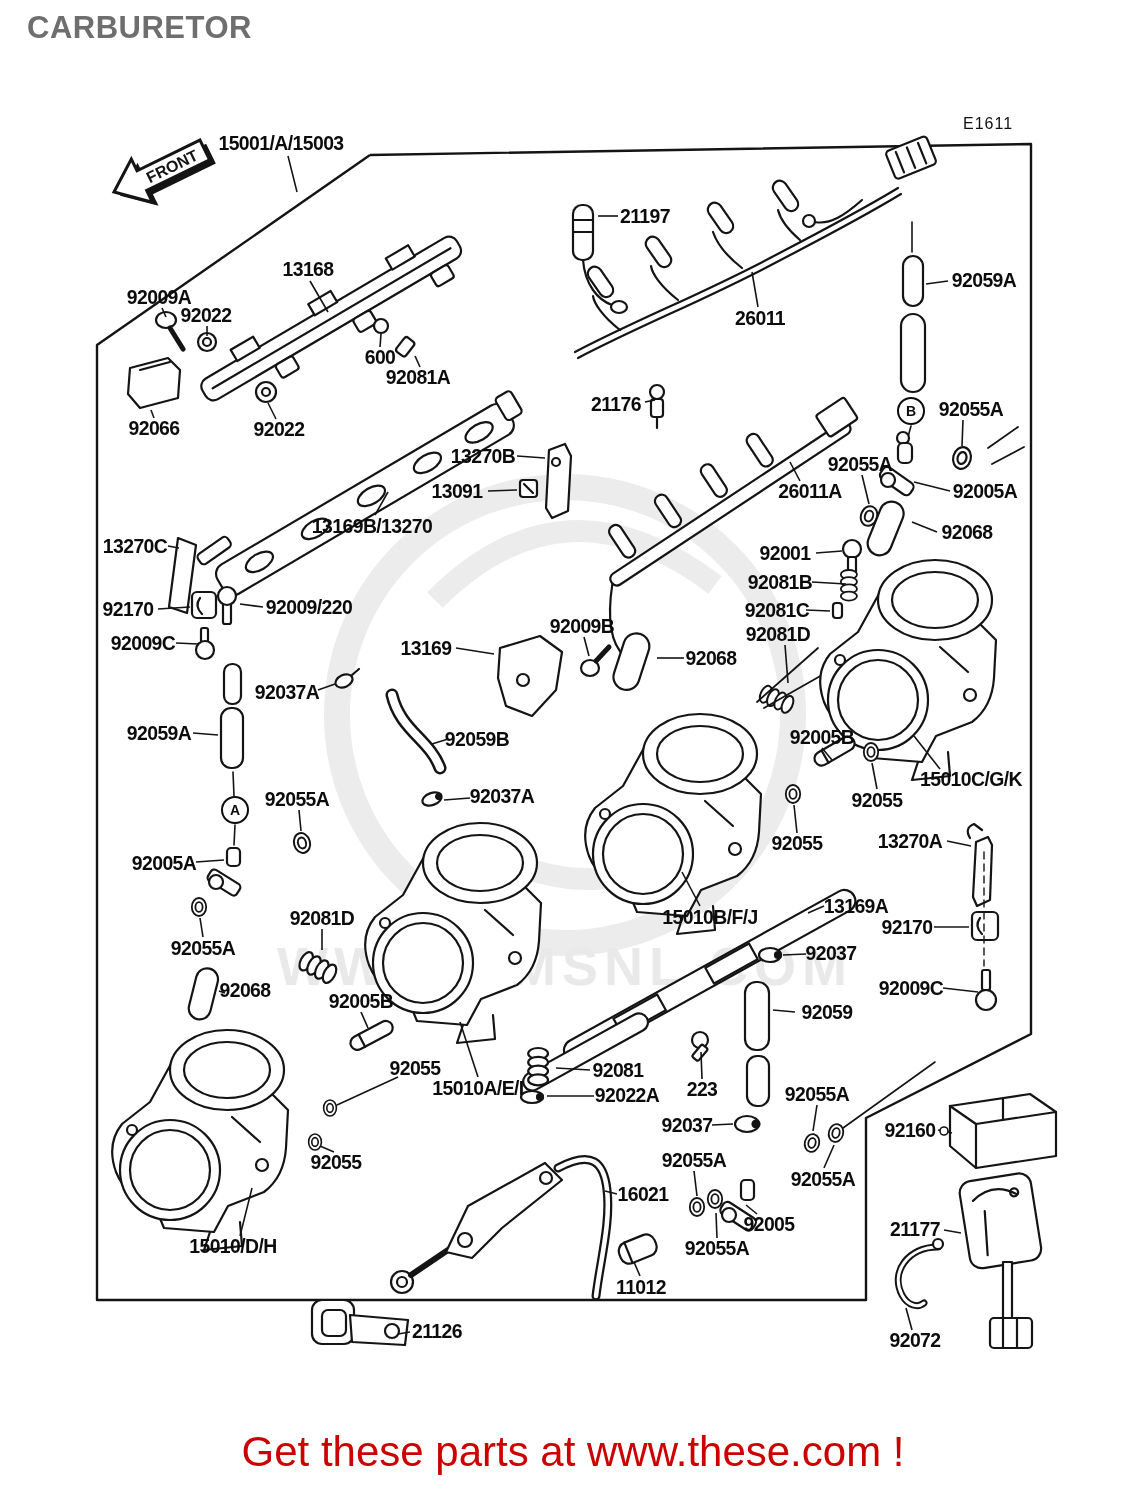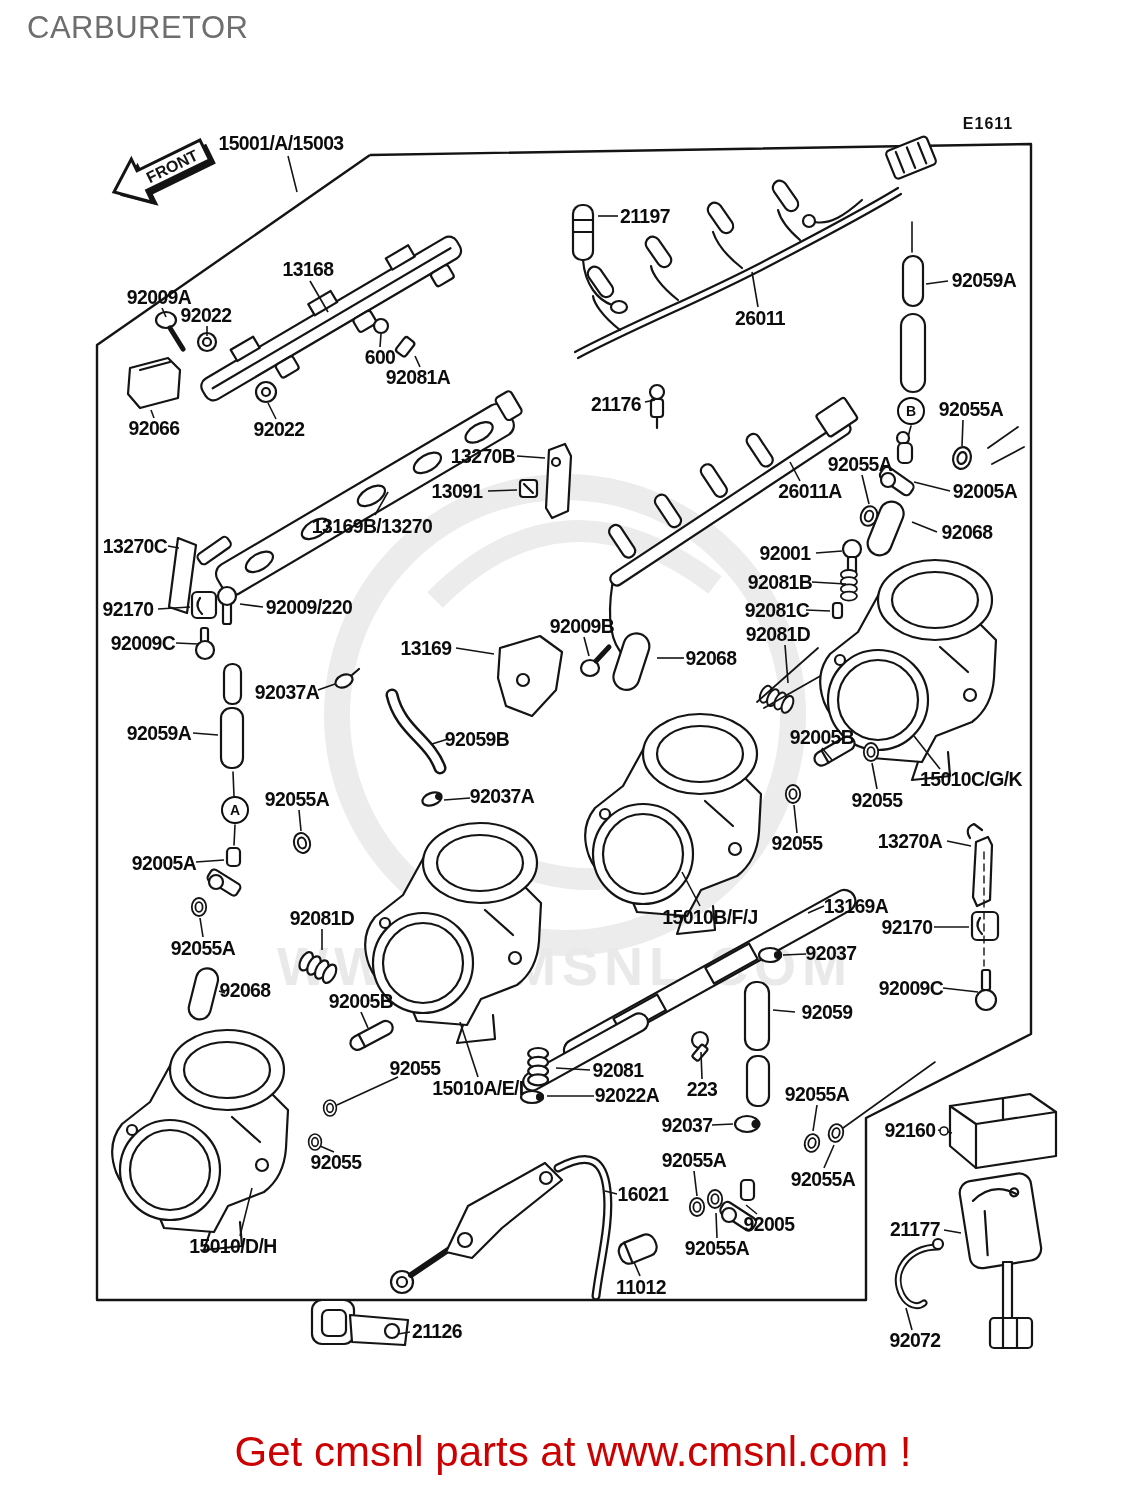--- a/index.html
+++ b/index.html
@@ -2,25 +2,25 @@
 <html><head>
 <meta charset="utf-8">
 <style>
   html,body{margin:0;padding:0;}
   body{
     width:1146px;height:1500px;position:relative;background:#ffffff;
     font-family:"Liberation Sans",sans-serif;overflow:hidden;
   }
   .page-title{
     position:absolute;left:27px;top:10px;
-    font-size:31px;font-weight:400;color:#6e6e6e;letter-spacing:.5px;
+    font-size:31px;font-weight:700;color:#6e6e6e;letter-spacing:.5px;
   }
   .diagram-code{
     position:absolute;left:988px;top:124px;transform:translate(-50%,-50%);
-    font-size:16px;font-weight:700;color:#111;letter-spacing:1px;
+    font-size:16px;font-weight:400;color:#111;letter-spacing:1px;
   }
   #diagram-svg{position:absolute;left:0;top:0;}
   #labels-layer{position:absolute;left:0;top:0;width:1146px;height:1304px;}
   .part-label{
     position:absolute;transform:translate(-50%,-50%) scaleX(.97);
     font-size:20px;font-weight:700;color:#0c0c0c;letter-spacing:-.6px;
     white-space:nowrap;cursor:pointer;
   }
   .ref-circle{
     position:absolute;transform:translate(-50%,-50%);
@@ -490,13 +490,13 @@
     <div class="part-label" style="left: 233px; top: 1246px;">15010/D/H</div>
     <div class="part-label" style="left: 717px; top: 1248px;">92055A</div>
     <div class="part-label" style="left: 641px; top: 1287px;">11012</div>
     <div class="part-label" style="left: 910px; top: 1130px;">92160</div>
     <div class="part-label" style="left: 915px; top: 1229px;">21177</div>
     <div class="part-label" style="left: 437px; top: 1331px;">21126</div>
     <div class="part-label" style="left: 915px; top: 1340px;">92072</div>
     <div class="ref-circle" style="left: 235px; top: 810px;">A</div>
     <div class="ref-circle" style="left: 911px; top: 411px;">B</div>
   </div>
-<div class="footer-banner">Get cmsnl parts at www.cmsnl.com !</div>
+<div class="footer-banner">Get these parts at www.these.com !</div>
 
 </body></html>

